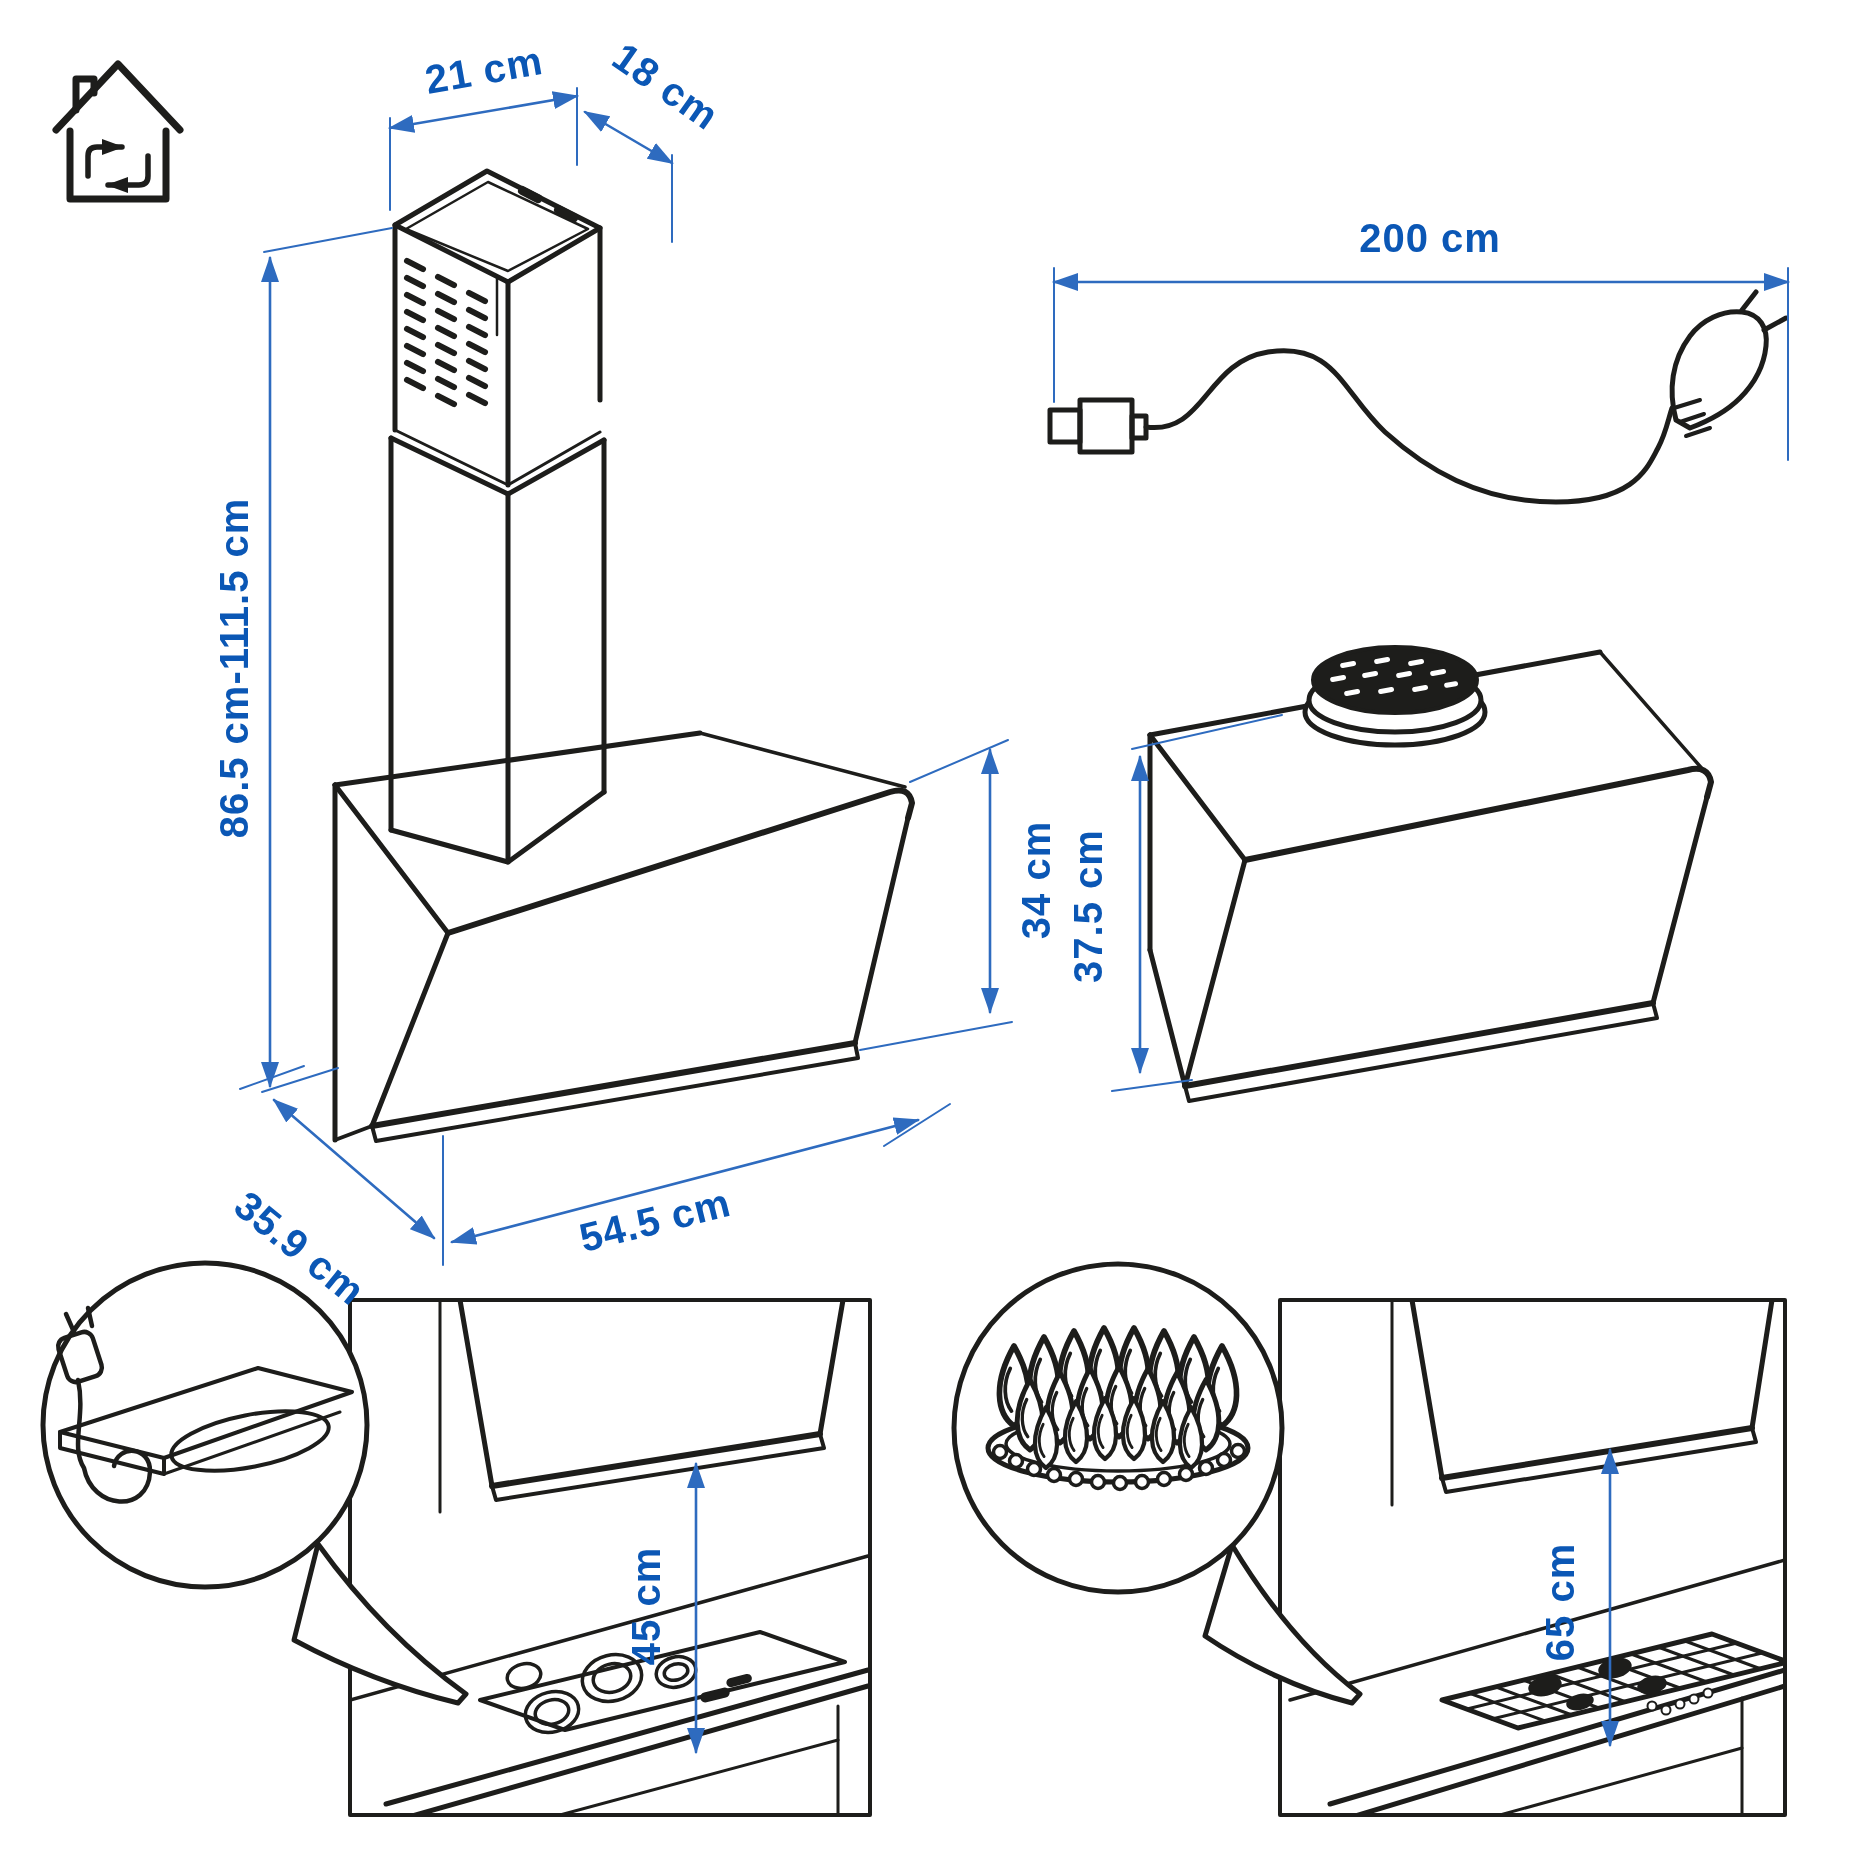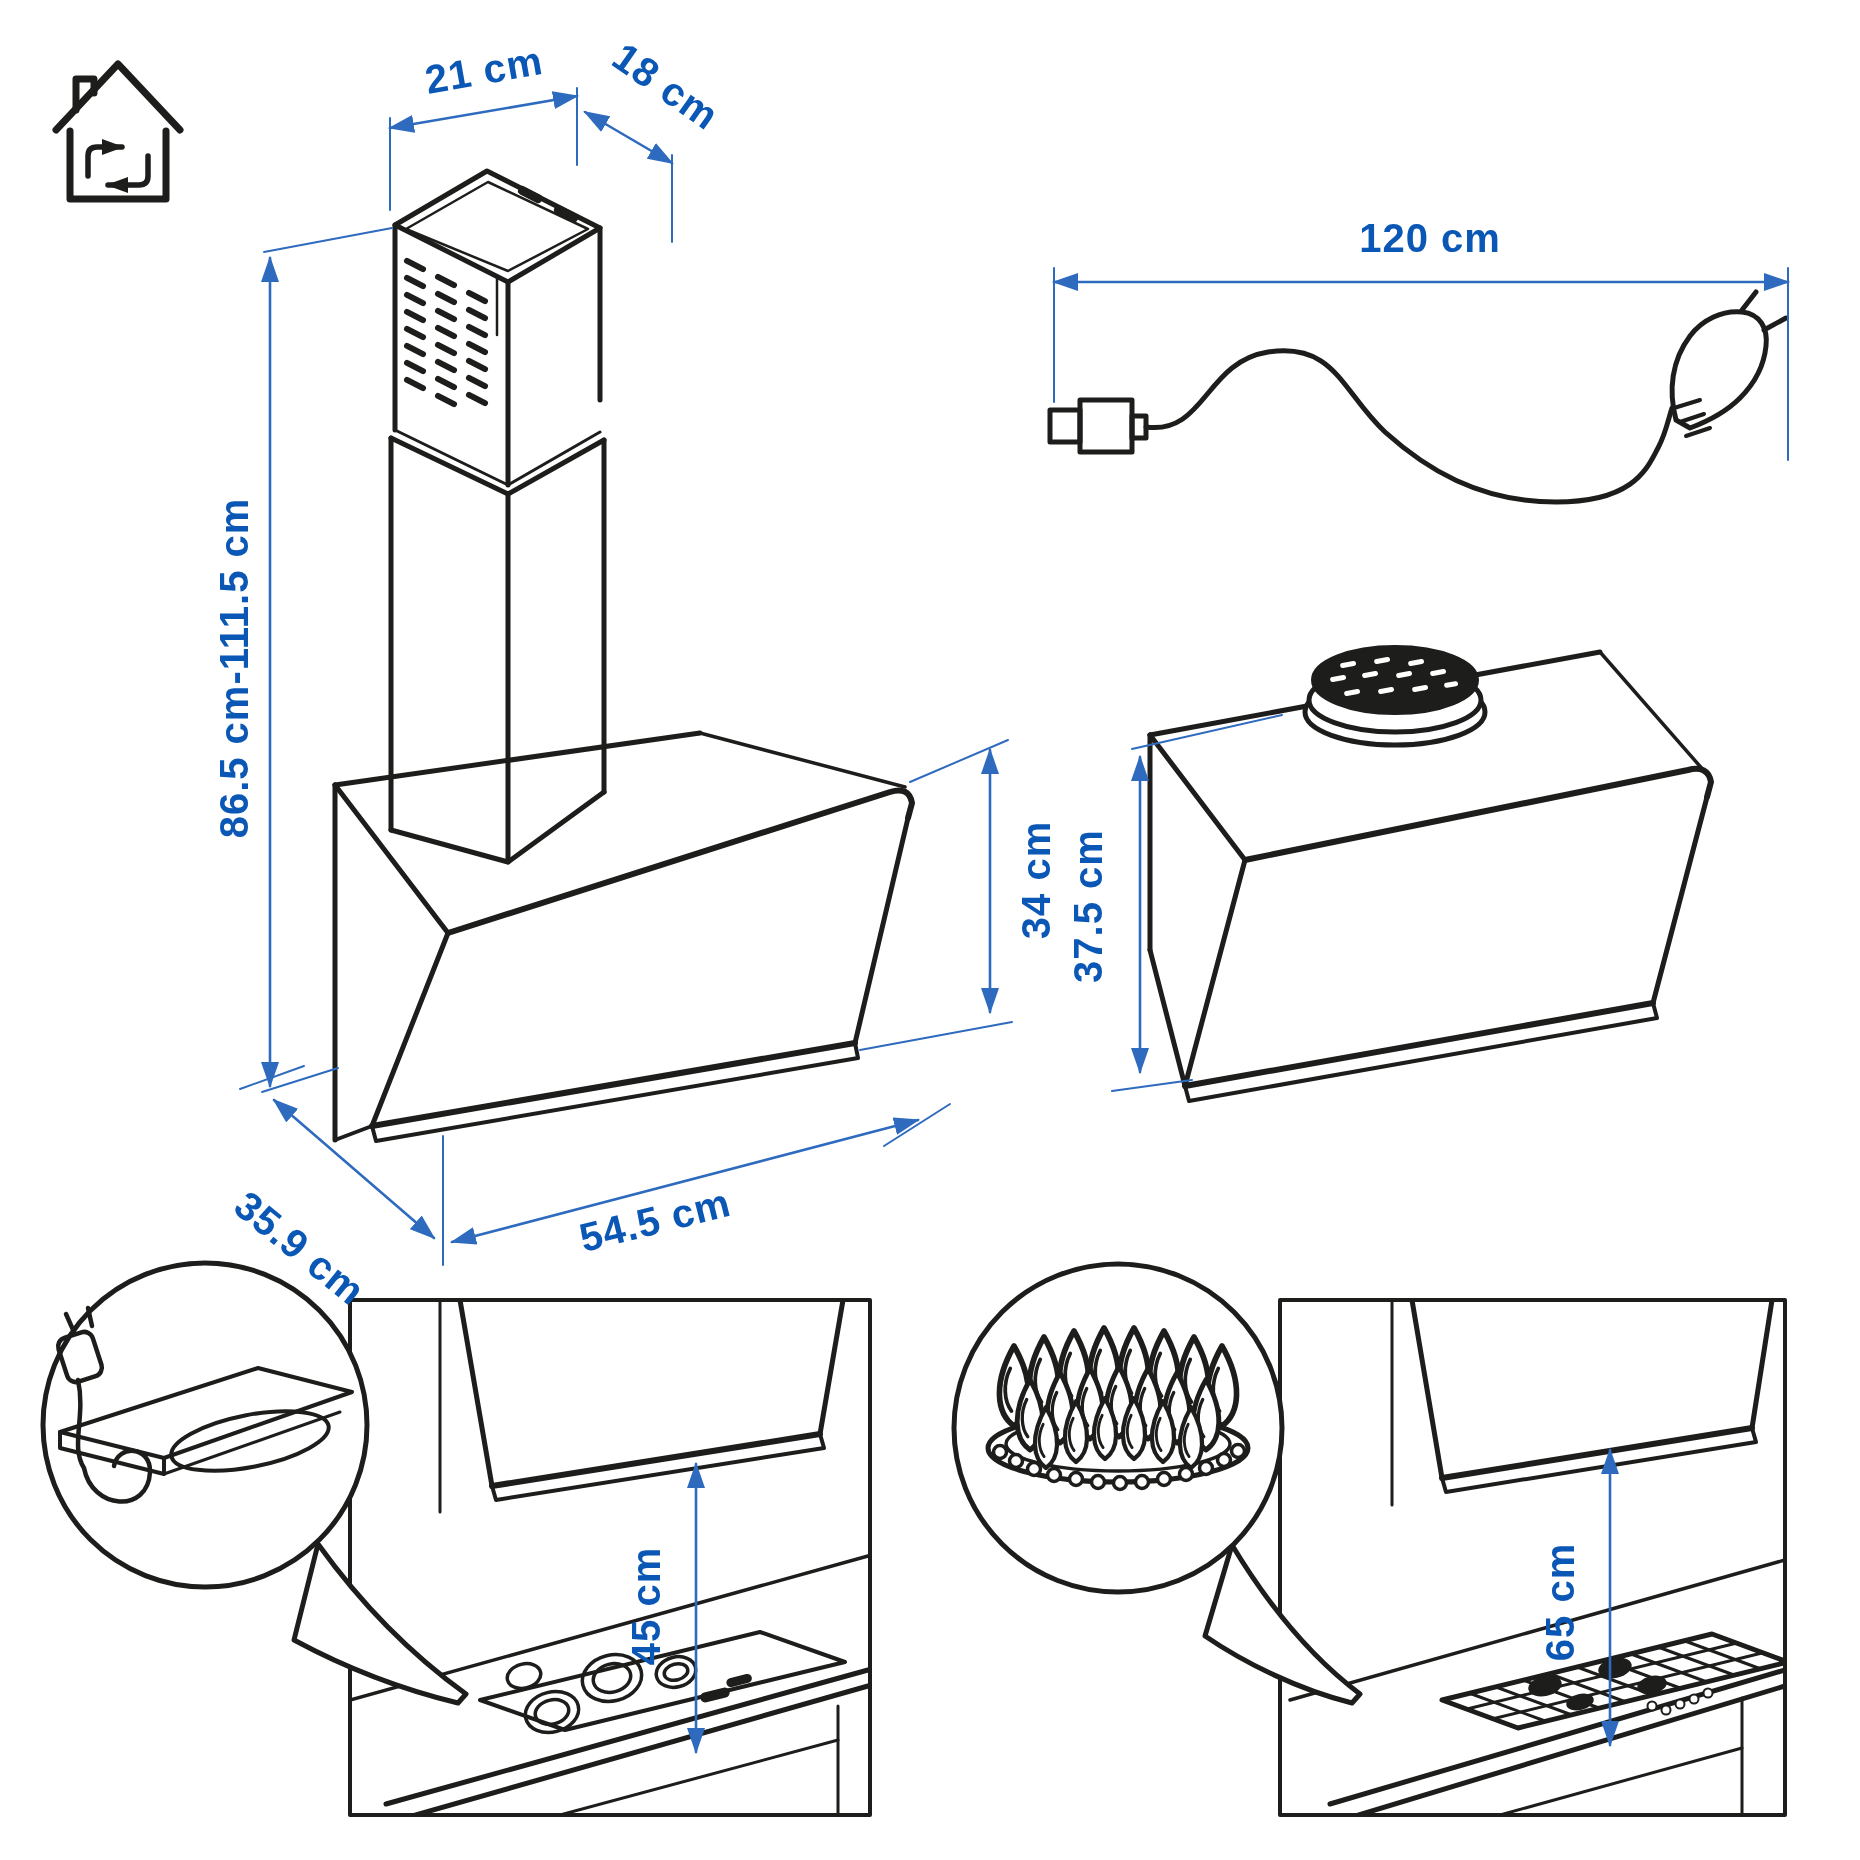--- a/index.html
+++ b/index.html
@@ -303,18 +303,18 @@
     <path d="M1610,1450 L1610,1745" marker-start="url(#ab)" marker-end="url(#ab)"></path>
   </g>
 </svg>
 
 <span class="dim-label" style="left:484px;top:70px;--r:-10deg">21 cm</span>
 <span class="dim-label" style="left:666px;top:86px;--r:35deg">18 cm</span>
 <span class="dim-label" style="left:234px;top:668px;--r:-90deg">86.5 cm-111.5 cm</span>
 <span class="dim-label" style="left:1036px;top:880px;--r:-90deg">34 cm</span>
 <span class="dim-label" style="left:300px;top:1248px;--r:39deg">35.9 cm</span>
 <span class="dim-label" style="left:655px;top:1220px;--r:-14deg">54.5 cm</span>
-<span class="dim-label" style="left:1430px;top:238px;--r:0deg">120 cm</span>
+<span class="dim-label" style="left:1430px;top:238px;--r:0deg">200 cm</span>
 <span class="dim-label" style="left:1088px;top:906px;--r:-90deg">37.5 cm</span>
 <span class="dim-label" style="left:646px;top:1606px;--r:-90deg">45 cm</span>
 <span class="dim-label" style="left:1560px;top:1602px;--r:-90deg">65 cm</span>
 
 </div>
 
 </body></html>

